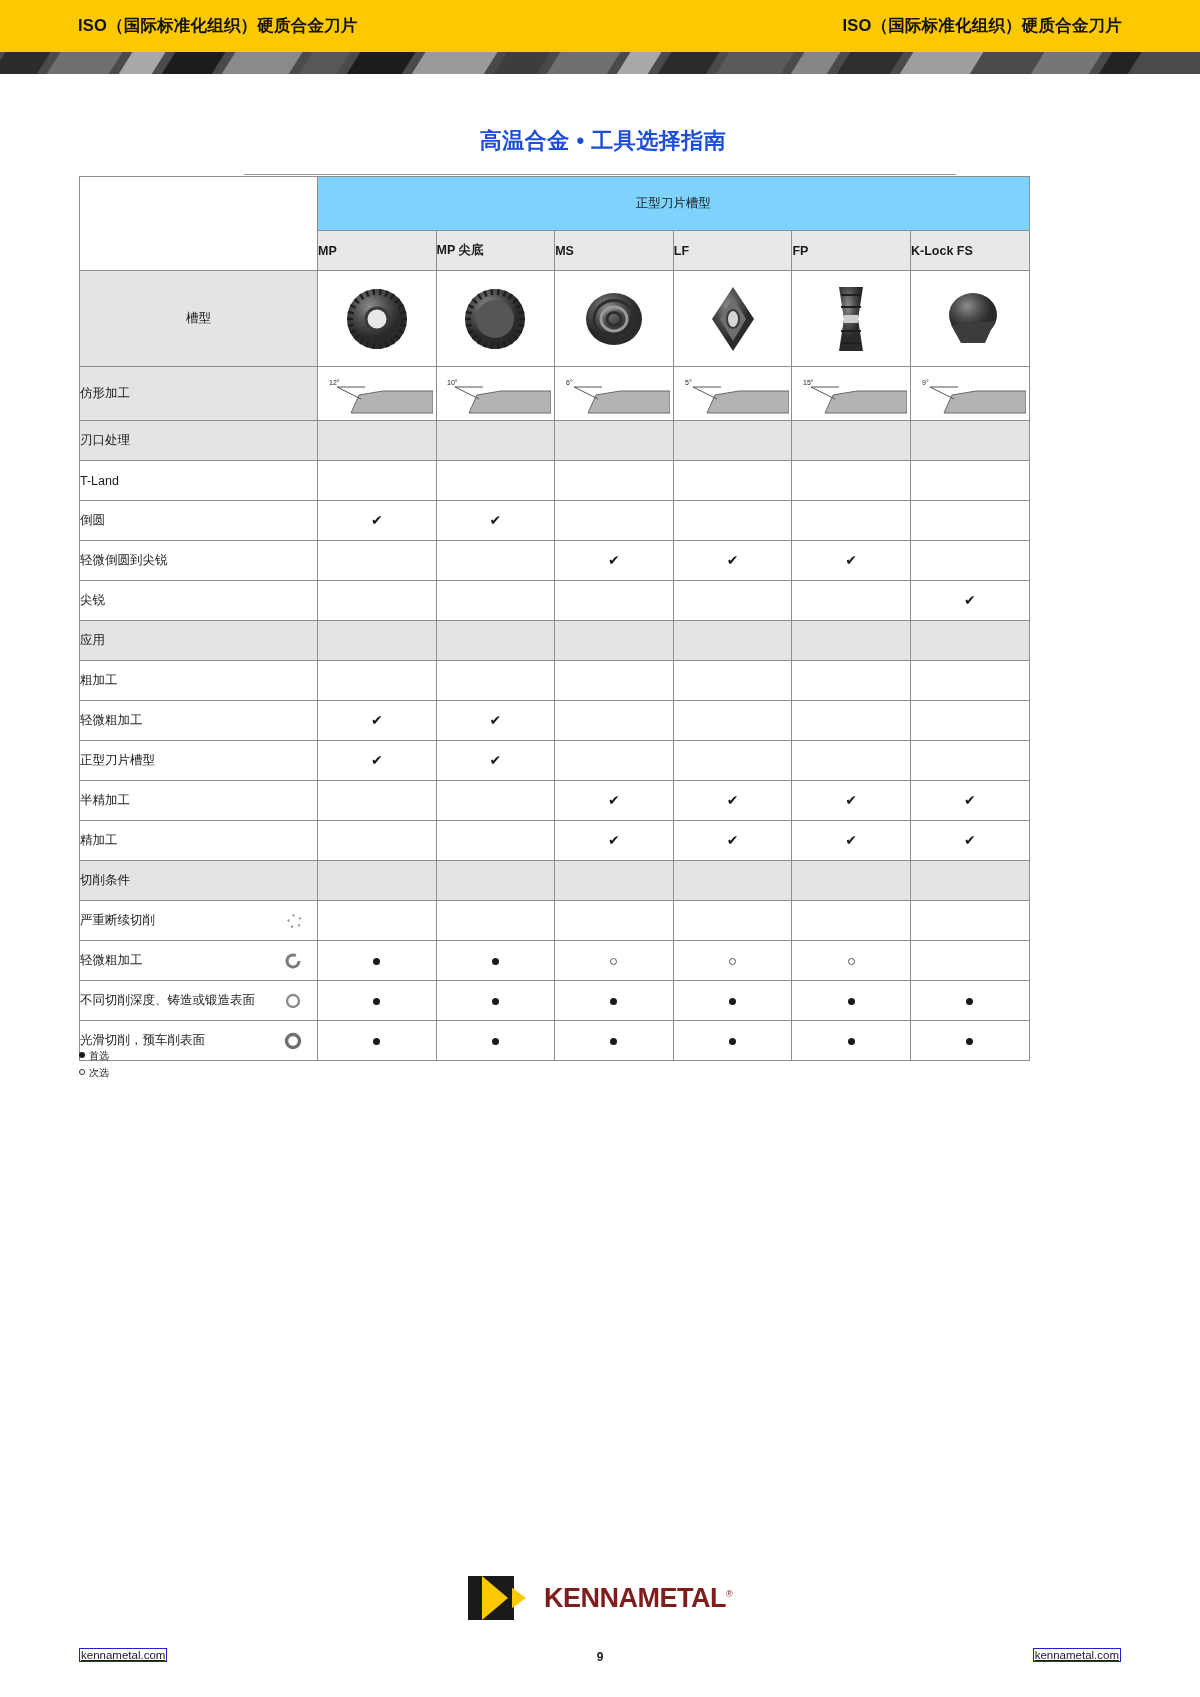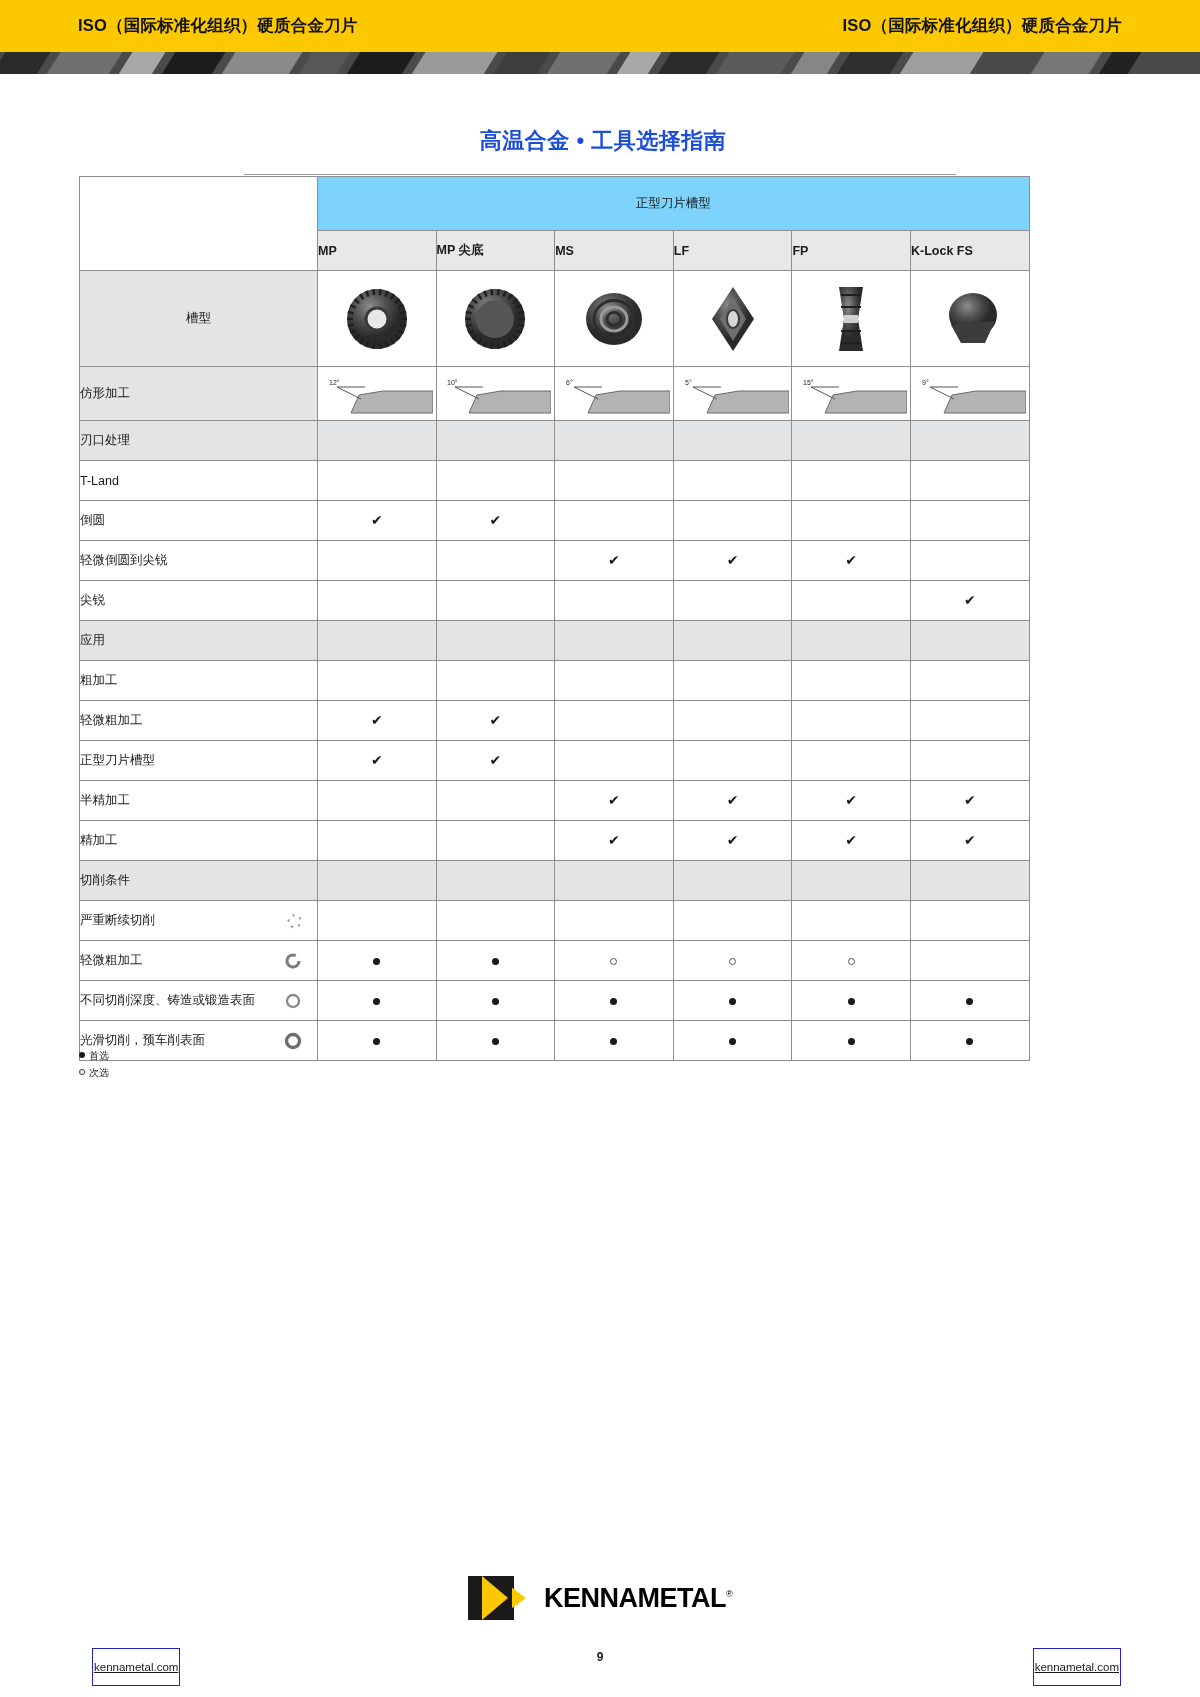--- a/index.html
+++ b/index.html
@@ -216,21 +216,21 @@
     border-top: 22px solid transparent;
     border-bottom: 22px solid transparent;
     border-left: 30px solid #fcc800;
   }
   .logo-text {
     display: inline-block;
     vertical-align: middle;
     font-size: 27px;
     font-weight: bold;
     letter-spacing: -0.5px;
-    color: #000000;
+    color: #7f1d1d;
     margin-left: 2px;
     position: relative;
   }
   .logo-reg {
     font-size: 9px;
     vertical-align: super;
     font-weight: normal;
   }
 
   .page-number {
@@ -241,25 +241,24 @@
     font-size: 12px;
     font-weight: bold;
     color: #1a1a1a;
   }
   .url-link {
     position: absolute;
     top: 1648px;
     font-size: 11.5px;
     color: #1a1a1a;
     border: 1px solid #2222cc;
-    padding: 12px 1px;
+    padding: 0 1px;
     text-decoration: underline;
     background: #fff;
     white-space: nowrap;
-    margin-left: 13px;
   }
   .url-link.left  { left: 79px; }
   .url-link.right { right: 79px; }
 </style>
 </head>
 <body>
 
 <div class="banner">
   <div class="banner-inner">
     <div class="banner-title left">ISO（国际标准化组织）硬质合金刀片</div>

